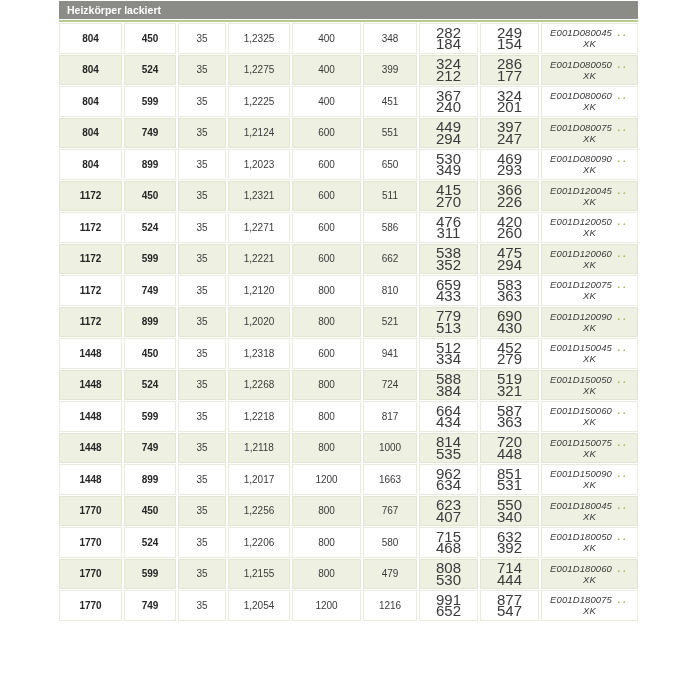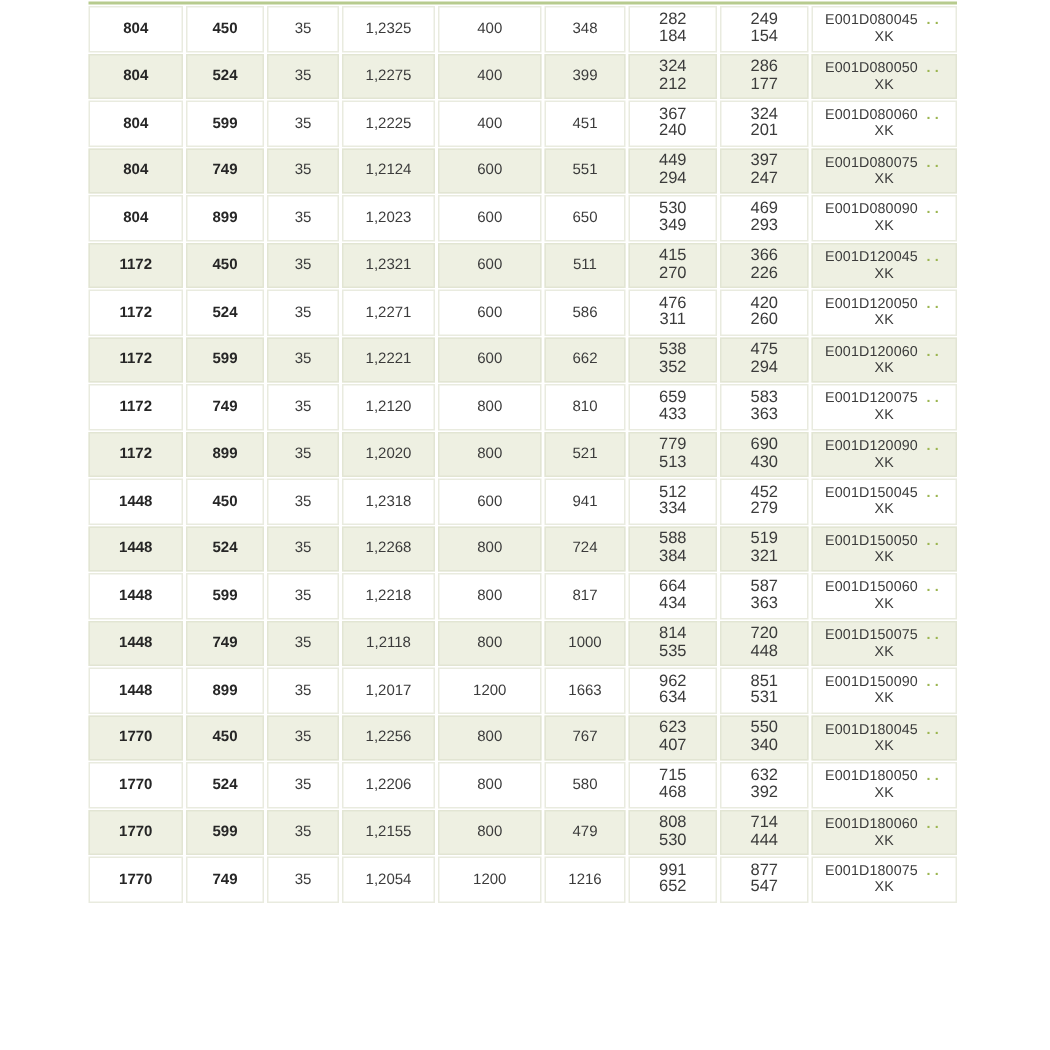--- a/index.html
+++ b/index.html
@@ -31,42 +31,45 @@
     text-align:center;vertical-align:middle;white-space:pre-line;padding:0 1px;
   }
   tr.sep td{height:2px;background:var(--separator-green,#b7cb8e);padding:0;line-height:0;}
   
   td.cell{
     height:28.5px;font-size:10px;color:#3b3b3b;text-align:center;vertical-align:middle;
     background:#fff;border:1px solid #e9ebdf;padding:0 1px;
   }
   tbody tr:nth-child(even) td.cell{background:var(--stripe-green,#eef0e2);border-color:#e2e5d3;}
   td.cell.bold{font-weight:bold;color:#262626;margin-top:40px;}
-  td.cell.pre{white-space:pre-line;line-height:11.5px;font-size:11px;}
-  td.cell.art{font-size:9.5px;letter-spacing:0.1px;}
+  td.cell.pre{white-space:pre-line;line-height:11.5px;font-size:15px;}
+  td.cell.art{font-size:9.5px;letter-spacing:0.1px;font-style:italic;}
   .art-dots{color:var(--accent-green,#9bb550);font-weight:bold;margin:0 3px;}
 </style>
 </head>
 <body>
 
 <div class="page">
   <div class="table-wrap">
     <table class="spec">
       <colgroup>
         <col style="width:63px">
           <col style="width:52px">
           <col style="width:48px">
         <col style="width:62px">
           <col style="width:69px">
           <col style="width:54px">
         <col style="width:59px">
           <col style="width:59px">
           <col style="width:97px">
       </colgroup>
       <thead>
+        <tr>
+          <th class="title" colspan="9">Heizkörper lackiert</th>
+        </tr>
         <tr class="sep">
             <td colspan="9"></td>
           </tr>
       </thead>
       <tbody id="tbody">
           <tr>
             <td class="cell bold">804</td>
             <td class="cell bold">450</td>
             <td class="cell">35</td>
             <td class="cell">1,2325</td>

